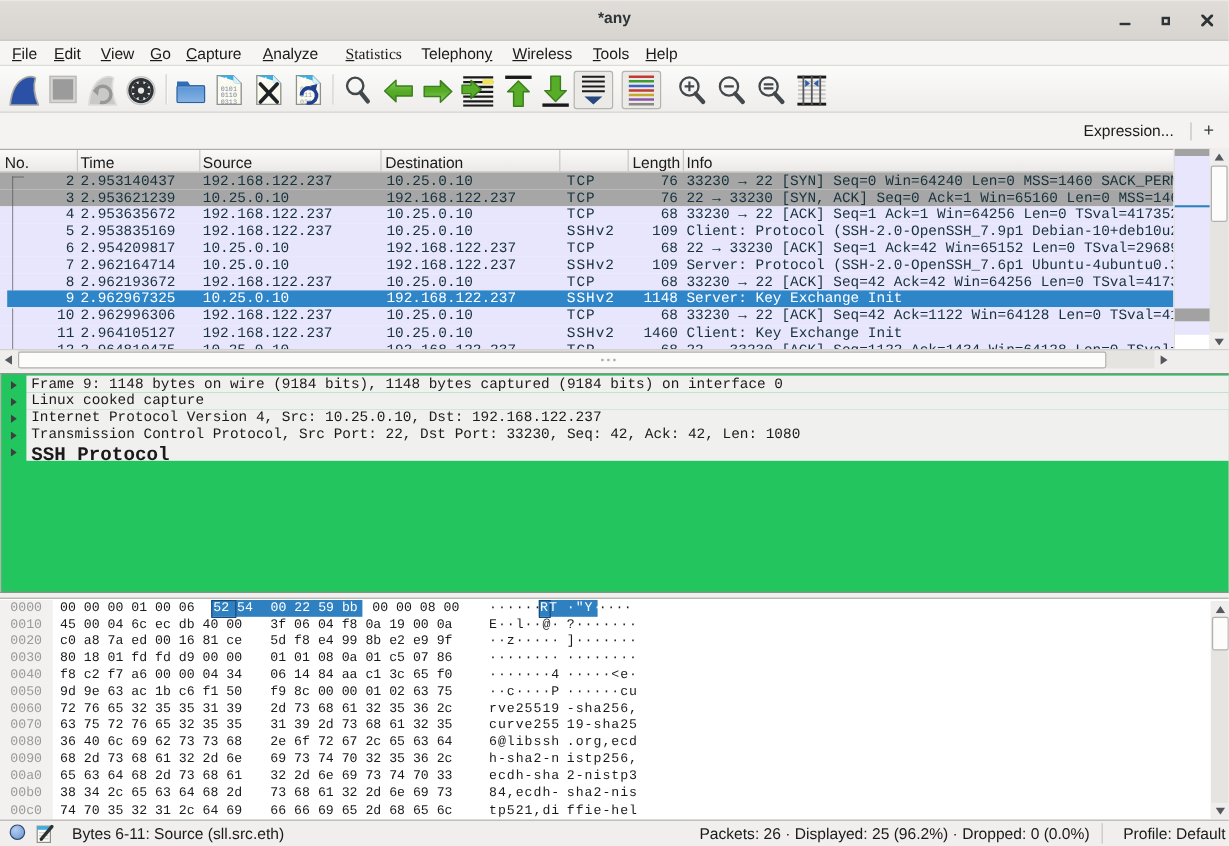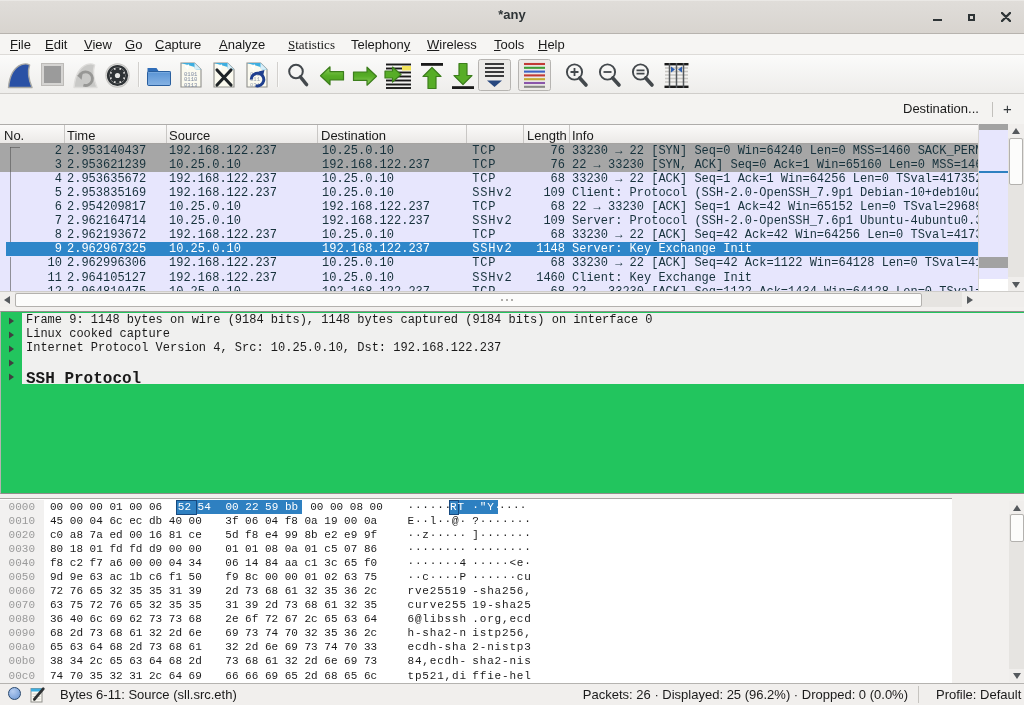--- a/index.html
+++ b/index.html
@@ -224,21 +224,21 @@
 <line x1="6.5" y1="1" x2="6.5" y2="26"></line>
         <line x1="13.5" y1="1" x2="13.5" y2="26"></line>
 <line x1="20.5" y1="1" x2="20.5" y2="26"></line>
       </g>
 <path d="M8,4.5 l4,3 -4,3 z" fill="#2d5fb0"></path>
 <path d="M19,4.5 l-4,3 4,3 z" fill="#2d5fb0"></path>
 </svg>
 </div>
 
 <div class="abs" style="left:0;top:94px;width:1024px;height:30px;background:#f4f3f1;">
- <div class="abs" style="left:903px;top:7px;font-size:13px;">Destination...</div>
+ <div class="abs" style="left:903px;top:7px;font-size:13px;">Expression...</div>
  <div class="abs" style="left:992px;top:8px;width:1px;height:15px;background:#c2c0bc;"></div>
  <div class="abs" style="left:1003px;top:6px;font-size:15px;color:#33383c;">+</div>
 </div>
 <div class="abs" style="left:0;top:124px;width:978px;height:20px;background:linear-gradient(#fbfaf9,#ebe9e7);border-top:1px solid #aeacaa;border-bottom:1px solid #a5a3a1;box-sizing:border-box;font-size:13px;overflow:hidden;">
 <span class="abs" style="left:4px;top:2.5px;">No.</span>
 <span class="abs" style="left:67px;top:2.5px;">Time</span>
 <span class="abs" style="left:169px;top:2.5px;">Source</span>
 <span class="abs" style="left:321px;top:2.5px;">Destination</span>
 <span class="abs" style="left:468px;top:2.5px;margin-top:44px;">Protocol</span>
 <span class="abs" style="left:572px;top:2.5px;">Info</span>
@@ -317,27 +317,28 @@
 <div class="abs mono pre" style="left:25px;top:15.36px;font-size:12px;line-height:14.06px;">Linux cooked capture</div>
 <div class="abs" style="left:21px;top:29.42px;width:1003px;height:14.06px;background:#f0f0ef;"></div>
 <svg class="abs" style="left:8px;top:32.620000000000005px;" width="5" height="8" viewBox="0 0 5 8">
       <path d="M0,0.5 L5,4 L0,7.5 Z" fill="#3f3f3f"></path>
     </svg>
 <div class="abs mono pre" style="left:25px;top:29.42px;font-size:12px;line-height:14.06px;">Internet Protocol Version 4, Src: 10.25.0.10, Dst: 192.168.122.237</div>
 <div class="abs" style="left:21px;top:43.48px;width:1003px;height:14.06px;background:#f0f0ef;"></div>
 <svg class="abs" style="left:8px;top:46.68px;" width="5" height="8" viewBox="0 0 5 8">
       <path d="M0,0.5 L5,4 L0,7.5 Z" fill="#3f3f3f"></path>
     </svg>
+<div class="abs mono pre" style="left:25px;top:43.48px;font-size:12px;line-height:14.06px;">Transmission Control Protocol, Src Port: 22, Dst Port: 33230, Seq: 42, Ack: 42, Len: 1080</div>
 <div class="abs" style="left:21px;top:57.54px;width:1003px;height:14.06px;background:#f0f0ef;"></div>
 <svg class="abs" style="left:8px;top:60.74px;" width="5" height="8" viewBox="0 0 5 8">
       <path d="M0,0.5 L5,4 L0,7.5 Z" fill="#3f3f3f"></path>
     </svg>
 <div class="abs mono pre" style="left:25px;top:60px;font-size:16px;line-height:14.06px;font-weight:bold;">SSH Protocol</div>
 </div>
-<div class="abs" style="left:0;top:498px;width:952px;height:185px;background:#ffffff;border-top:1px solid #a9a7a4;box-sizing:border-box;font-size:11px;">
+<div class="abs" style="left:0;top:498px;width:1024px;height:185px;background:#ffffff;border-top:1px solid #a9a7a4;box-sizing:border-box;font-size:11px;">
 <div class="abs" style="left:0;top:1px;width:44px;height:185px;background:#f2f1f0;"></div>
 <div class="abs mono pre" style="left:0;top:0.7px;width:1008px;height:14.07px;line-height:14.07px;"><span class="abs" style="left:8.6px;color:#9a9a9a;">0000</span><span class="abs" style="left:50px;">00 00 00 01 00 06</span><span class="abs" style="left:175.8px;width:126px;height:14.07px;background:#2e80c1;"></span><span class="abs" style="left:175.8px;width:19px;height:13px;border:1px solid #174a80;"></span><span class="abs" style="left:177.8px;color:#fff;">52 54</span><span class="abs" style="left:225.5px;color:#fff;">00 22 59 bb</span><span class="abs" style="left:310.2px;">00 00 08 00</span><span class="abs" style="left:407.5px;letter-spacing:0.82px;">······</span><span class="abs" style="left:448.9px;width:49.2px;height:14.07px;background:#2e80c1;"></span><span class="abs" style="left:448.9px;width:8px;height:13px;border:1px solid #174a80;"></span><span class="abs" style="left:450px;color:#fff;letter-spacing:0.82px;">RT</span><span class="abs" style="left:472.3px;letter-spacing:0.82px;color:#fff;">·"Y·</span><span class="abs" style="left:499px;letter-spacing:0.35px;">····</span></div>
 <div class="abs mono pre" style="left:0;top:14.77px;width:1008px;height:14.07px;line-height:14.07px;"><span class="abs" style="left:8.6px;color:#9a9a9a;">0010</span><span class="abs" style="left:50px;">45 00 04 6c ec db 40 00</span><span class="abs" style="left:225.3px;">3f 06 04 f8 0a 19 00 0a</span><span class="abs" style="left:407.5px;letter-spacing:0.82px;">E··l··@·</span><span class="abs" style="left:472.3px;letter-spacing:0.82px;">?·······</span></div>
 <div class="abs mono pre" style="left:0;top:28.84px;width:1008px;height:14.07px;line-height:14.07px;"><span class="abs" style="left:8.6px;color:#9a9a9a;">0020</span><span class="abs" style="left:50px;">c0 a8 7a ed 00 16 81 ce</span><span class="abs" style="left:225.3px;">5d f8 e4 99 8b e2 e9 9f</span><span class="abs" style="left:407.5px;letter-spacing:0.82px;">··z·····</span><span class="abs" style="left:472.3px;letter-spacing:0.82px;">]·······</span></div>
 <div class="abs mono pre" style="left:0;top:42.91px;width:1008px;height:14.07px;line-height:14.07px;"><span class="abs" style="left:8.6px;color:#9a9a9a;">0030</span><span class="abs" style="left:50px;">80 18 01 fd fd d9 00 00</span><span class="abs" style="left:225.3px;">01 01 08 0a 01 c5 07 86</span><span class="abs" style="left:407.5px;letter-spacing:0.82px;">········</span><span class="abs" style="left:472.3px;letter-spacing:0.82px;">········</span></div>
 <div class="abs mono pre" style="left:0;top:56.98px;width:1008px;height:14.07px;line-height:14.07px;"><span class="abs" style="left:8.6px;color:#9a9a9a;">0040</span><span class="abs" style="left:50px;">f8 c2 f7 a6 00 00 04 34</span><span class="abs" style="left:225.3px;">06 14 84 aa c1 3c 65 f0</span><span class="abs" style="left:407.5px;letter-spacing:0.82px;">·······4</span><span class="abs" style="left:472.3px;letter-spacing:0.82px;">·····&lt;e·</span></div>
 <div class="abs mono pre" style="left:0;top:71.05px;width:1008px;height:14.07px;line-height:14.07px;"><span class="abs" style="left:8.6px;color:#9a9a9a;">0050</span><span class="abs" style="left:50px;">9d 9e 63 ac 1b c6 f1 50</span><span class="abs" style="left:225.3px;">f9 8c 00 00 01 02 63 75</span><span class="abs" style="left:407.5px;letter-spacing:0.82px;">··c····P</span><span class="abs" style="left:472.3px;letter-spacing:0.82px;">······cu</span></div>
 <div class="abs mono pre" style="left:0;top:85.12px;width:1008px;height:14.07px;line-height:14.07px;"><span class="abs" style="left:8.6px;color:#9a9a9a;">0060</span><span class="abs" style="left:50px;">72 76 65 32 35 35 31 39</span><span class="abs" style="left:225.3px;">2d 73 68 61 32 35 36 2c</span><span class="abs" style="left:407.5px;letter-spacing:0.82px;">rve25519</span><span class="abs" style="left:472.3px;letter-spacing:0.82px;">-sha256,</span></div>
 <div class="abs mono pre" style="left:0;top:99.19px;width:1008px;height:14.07px;line-height:14.07px;"><span class="abs" style="left:8.6px;color:#9a9a9a;">0070</span><span class="abs" style="left:50px;">63 75 72 76 65 32 35 35</span><span class="abs" style="left:225.3px;">31 39 2d 73 68 61 32 35</span><span class="abs" style="left:407.5px;letter-spacing:0.82px;">curve255</span><span class="abs" style="left:472.3px;letter-spacing:0.82px;">19-sha25</span></div>
 <div class="abs mono pre" style="left:0;top:113.26px;width:1008px;height:14.07px;line-height:14.07px;"><span class="abs" style="left:8.6px;color:#9a9a9a;">0080</span><span class="abs" style="left:50px;">36 40 6c 69 62 73 73 68</span><span class="abs" style="left:225.3px;">2e 6f 72 67 2c 65 63 64</span><span class="abs" style="left:407.5px;letter-spacing:0.82px;">6@libssh</span><span class="abs" style="left:472.3px;letter-spacing:0.82px;">.org,ecd</span></div>

